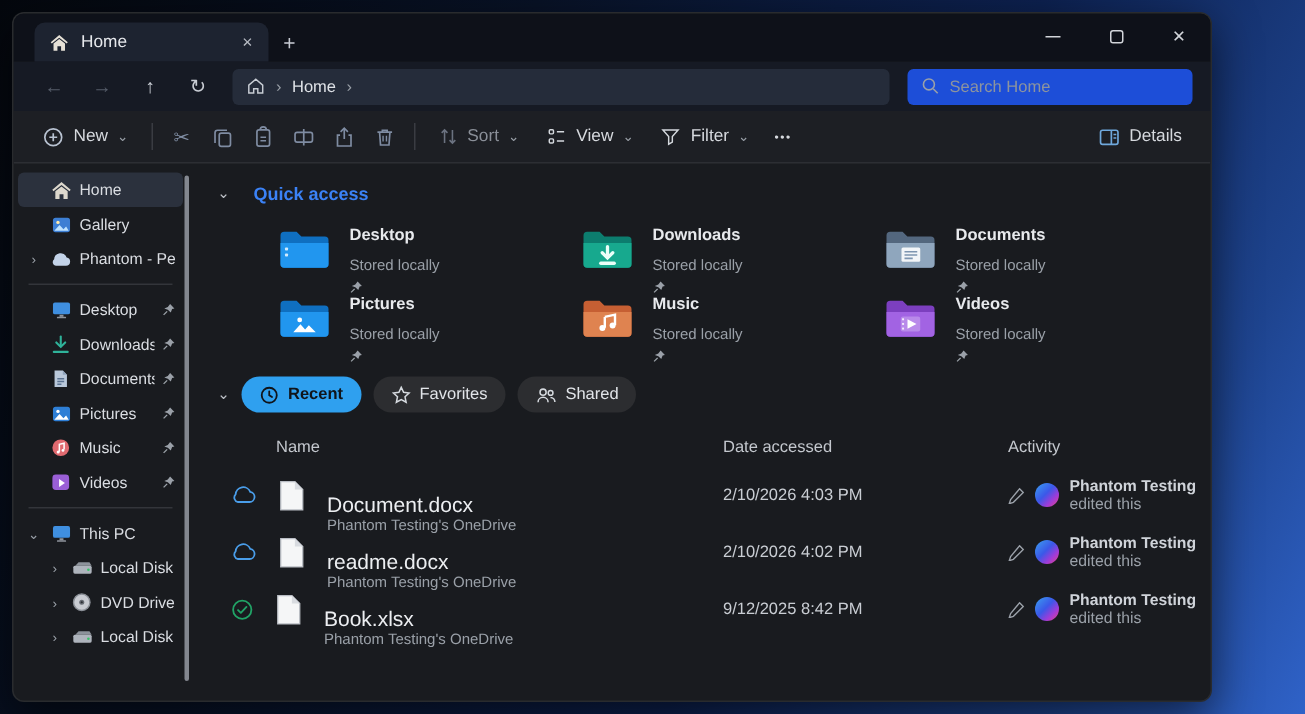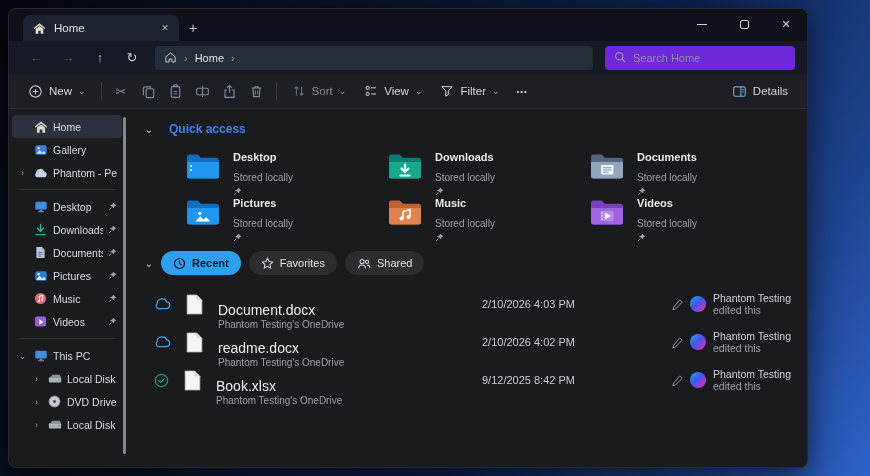--- a/index.html
+++ b/index.html
@@ -23,21 +23,21 @@
   .max-box { width:9px; height:9px; border:1px solid #d2d5da; border-radius:2px; }
 
   
   .navbar { height:33px; background:#161a24; flex:none; display:flex; align-items:center; padding:0 12px; gap:2px; }
   .nav-btn { width:30px; height:26px; display:flex; align-items:center; justify-content:center; font-size:13px; color:#c9cdd4; border-radius:4px; }
   .nav-btn.disabled { color:#565d6a; }
   .addressbar { flex:1; height:24px; margin:0 10px 0 6px; background:#252c3a; border-radius:4px;
     display:flex; align-items:center; padding:0 9px; gap:7px; }
   .crumb { font-size:11px; color:#dfe2e7; }
   .crumb-chev { font-size:11px; color:#9aa0a8; }
-  .searchbox { width:190px; height:24px; background:#6d28d9; border-radius:4px; display:flex; align-items:center; padding:0 9px; gap:6px; }
+  .searchbox { width:190px; height:24px; background:#1d4ed8; border-radius:4px; display:flex; align-items:center; padding:0 9px; gap:6px; }
   .searchbox input { background:none; border:none; outline:none; color:#aab0b8; font-size:11px; width:100%; font-family:inherit; }
   .searchbox input::placeholder { color:#8d949e; }
 
   
   .toolbar { height:35px; background:#1d1f24; border-bottom:1px solid #2c2e33; flex:none;
     display:flex; align-items:center; padding:0 10px; }
   .tool-btn { display:flex; align-items:center; gap:6px; padding:0 9px; height:28px; border-radius:4px; color:#d6d9de; font-size:11.5px; }
   .tool-btn.dim { color:#8a8f98; }
   .tool-ico { width:27px; height:28px; display:flex; align-items:center; justify-content:center; }
   .tb-sep { width:1px; height:18px; background:#3a3c42; margin:0 6px; }
@@ -77,21 +77,21 @@
   .thead { display:flex; height:26px; align-items:center; font-size:11px; color:#c4c8ce; }
   .h-name { width:345px; padding-left:47px; }
   .h-date { width:190px; }
   .h-activity { flex:1; }
   .frow { display:flex; align-items:center; height:38px; border-radius:4px; }
   .cell-name { width:345px; display:flex; align-items:center; gap:15px; padding-left:17px; }
   .fname { font-size:14px; color:#eceef1;margin-top:23px; }
   .floc { font-size:10px; color:#9aa0a8; margin-top:1px; }
   .cell-date { width:190px; font-size:11px; color:#c9cdd3; }
   .cell-activity { flex:1; display:flex; align-items:center; gap:7px; font-size:10.5px; color:#9aa0a8; }
-  .act-user { font-weight:400; color:#cfd3d9; }
+  .act-user { font-weight:700; color:#cfd3d9; }
   .avatar { width:16px; height:16px; border-radius:50%; flex:none;
     background:linear-gradient(135deg,#3ba0f0 0%,#3b58e8 45%,#a03bd8 72%,#e8447e 100%); }
 
   .statusbar { height:22px; border-top:1px solid #2a2c30; background:#191b1f; flex:none;
     display:flex; align-items:center; padding:0 12px; }
   .status-text { font-size:10.5px; color:#b4b8bf; }
   .status-sep { width:1px; height:11px; background:#4a4d53; margin-left:10px; }
 
   svg { display:block; }
 </style>
@@ -597,20 +597,25 @@
                 <circle cx="5.4" cy="4.8" r="2.2" fill="none" stroke="#d5d9de" stroke-width="1.1"></circle>
                 <path d="M1.8 12c0-2 1.6-3.5 3.6-3.5S9 10 9 12" fill="none" stroke="#d5d9de" stroke-width="1.1"></path>
                 <circle cx="10.8" cy="5.3" r="1.7" fill="none" stroke="#d5d9de" stroke-width="1.1"></circle>
                 <path d="M10.7 8.6c1.8.1 3.2 1.5 3.2 3.3" fill="none" stroke="#d5d9de" stroke-width="1.1"></path>
               </svg>
             <span>Shared</span>
           </div>
         </div>
 
         <div class="filetable">
+          <div class="thead">
+            <div class="h-name">Name</div>
+            <div class="h-date">Date accessed</div>
+            <div class="h-activity">Activity</div>
+          </div>
 
           <div class="frow">
             <div class="cell-name">
               <span>
                 <svg width="17" height="12" viewBox="0 0 20 14">
                     <path d="M5.5 12.5h9a4 4 0 0 0 .6-7.95A6 6 0 0 0 3.6 6.6 3.5 3.5 0 0 0 5.5 12.5z" fill="none" stroke="#4a9eea" stroke-width="1.4"></path>
                   </svg>
               </span>
               <span>
                 <svg width="17" height="21" viewBox="0 0 16 20">

